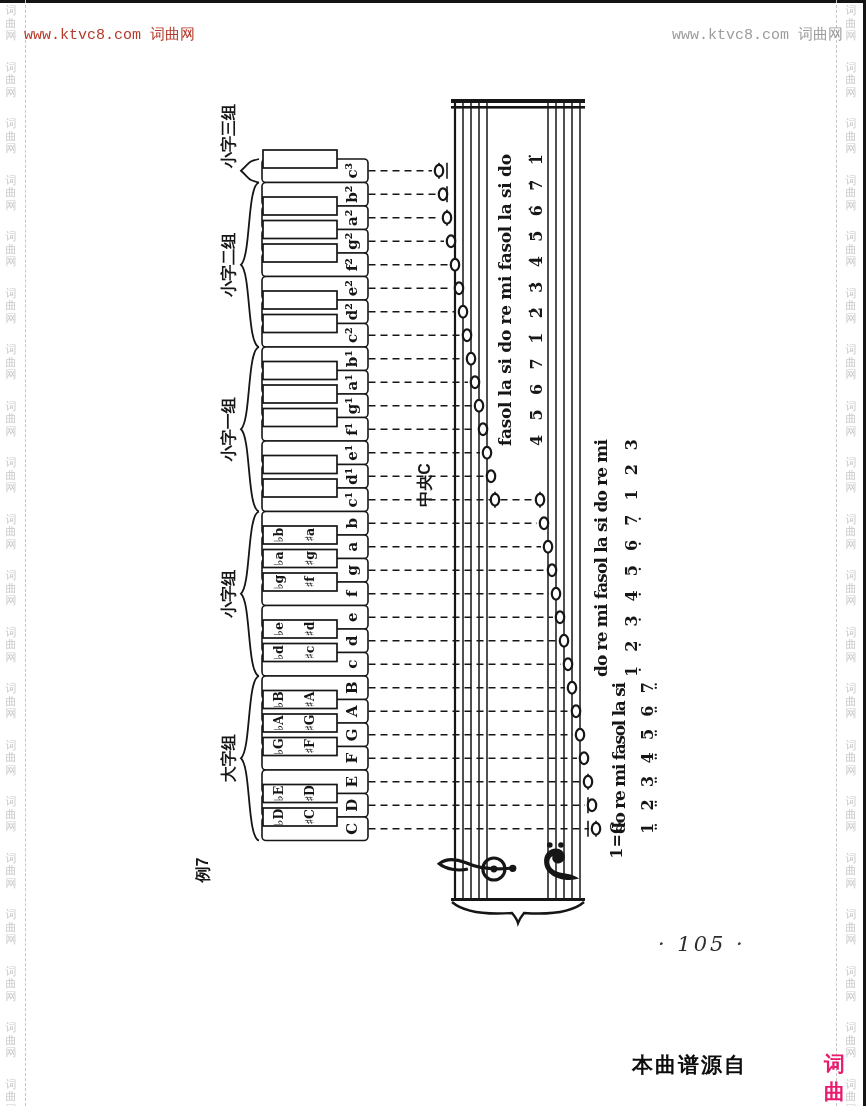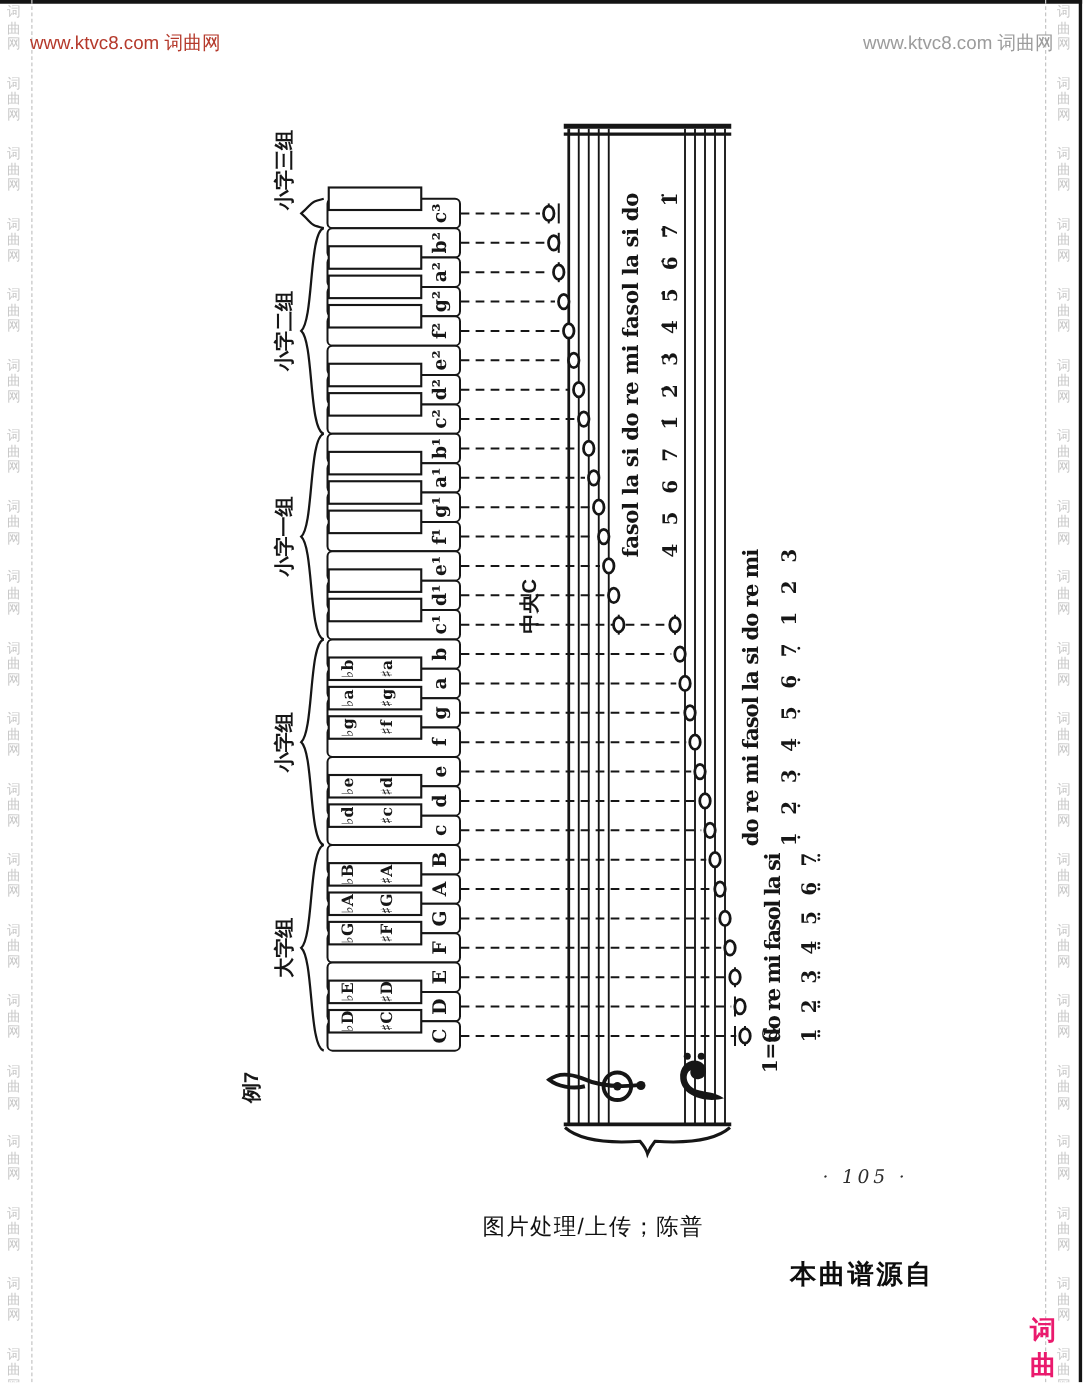--- a/index.html
+++ b/index.html
@@ -7,29 +7,29 @@
         font-family:"Liberation Sans","DejaVu Sans",sans-serif;}
   .edge-top{position:absolute;left:0;top:0;width:866px;height:3px;background:#141414;}
   .edge-right{position:absolute;left:863px;top:0;width:3px;height:1106px;background:#141414;}
   .wm-line{position:absolute;top:0;height:1106px;width:0;border-left:1px dashed #c6c6c6;}
   .wm-line-left{left:25px;}
   .wm-line-right{left:836px;}
   .wm-col{position:absolute;top:4px;width:16px;text-align:center;}
   .wm-col-left{left:3px;}
   .wm-col-right{left:843px;}
   .wm-group{font-size:11px;line-height:12.5px;margin-bottom:19px;}
-  .header{position:absolute;top:25px;font-family:Liberation Sans, sans-serif;
+  .header{position:absolute;top:25px;font-family:Liberation Mono, monospace;
           font-size:15px;text-decoration:none;white-space:nowrap;}
   .header-left{left:24px;}
   .header-right{right:23px;}
   #diagram{position:absolute;left:0;top:0;width:866px;height:1106px;}
   .page-number{position:absolute;left:658px;top:932px;font-family:"DejaVu Serif","Liberation Serif",serif;
-               font-style:italic;font-size:15px;color:#2e2e2e;letter-spacing:3px;}
+               font-style:italic;font-size:21px;color:#2e2e2e;letter-spacing:3px;}
   .credit{position:absolute;left:386px;top:969px;font-size:18px;color:#101010;letter-spacing:1px;}
-  .footer-source{position:absolute;left:632px;top:1005px;font-size:21px;font-weight:bold;color:#0d0d0d;letter-spacing:2px;}
+  .footer-source{position:absolute;left:632px;top:1051px;font-size:21px;font-weight:bold;color:#0d0d0d;letter-spacing:2px;}
   .footer-brand{position:absolute;left:776px;top:1050px;font-size:21px;font-weight:bold;text-decoration:none;letter-spacing:1px;margin-left:48px;}
 </style>
 </head>
 <body>
 
 <div class="page">
   <div class="edge-top"></div>
   <div class="edge-right"></div>
   <div class="wm-line wm-line-left"></div>
   <div class="wm-line wm-line-right"></div>
@@ -450,16 +450,15 @@
       <text transform="translate(505,300) rotate(-90)" text-anchor="middle" dominant-baseline="central" font-size="17" font-weight="bold" font-family="&quot;DejaVu Serif&quot;,&quot;Liberation Serif&quot;,serif" fill="#161616" textLength="292" lengthAdjust="spacing">fasol la si do re mi fasol la si do</text>
       <text transform="translate(536,300) rotate(-90)" text-anchor="middle" dominant-baseline="central" font-size="16" font-weight="bold" font-family="&quot;DejaVu Serif&quot;,&quot;Liberation Serif&quot;,serif" fill="#161616" textLength="292" lengthAdjust="spacing">4 5 6 7 1̇ 2̇ 3̇ 4̇ 5̇ 6̇ 7̇ 1̈</text>
       <text transform="translate(601,558) rotate(-90)" text-anchor="middle" dominant-baseline="central" font-size="17" font-weight="bold" font-family="&quot;DejaVu Serif&quot;,&quot;Liberation Serif&quot;,serif" fill="#161616" textLength="238" lengthAdjust="spacing">do re mi fasol la si do re mi</text>
       <text transform="translate(631,558) rotate(-90)" text-anchor="middle" dominant-baseline="central" font-size="16" font-weight="bold" font-family="&quot;DejaVu Serif&quot;,&quot;Liberation Serif&quot;,serif" fill="#161616" textLength="238" lengthAdjust="spacing">1̣ 2̣ 3̣ 4̣ 5̣ 6̣ 7̣ 1 2 3</text>
       <text transform="translate(619,758) rotate(-90)" text-anchor="middle" dominant-baseline="central" font-size="17" font-weight="bold" font-family="&quot;DejaVu Serif&quot;,&quot;Liberation Serif&quot;,serif" fill="#161616" textLength="152" lengthAdjust="spacing">do re mi fasol la si</text>
       <text transform="translate(647,758) rotate(-90)" text-anchor="middle" dominant-baseline="central" font-size="16" font-weight="bold" font-family="&quot;DejaVu Serif&quot;,&quot;Liberation Serif&quot;,serif" fill="#161616" textLength="152" lengthAdjust="spacing">1̤ 2̤ 3̤ 4̤ 5̤ 6̤ 7̤</text>
       <text transform="translate(616,840) rotate(-90)" text-anchor="middle" dominant-baseline="central" font-size="16" font-weight="bold" font-family="&quot;DejaVu Serif&quot;,&quot;Liberation Serif&quot;,serif" fill="#161616">1=C</text>
     </svg>
 
   <div class="page-number">· 105 ·</div>
-  <div class="credit">图片处理/上传；陈普</div>
   <div class="footer-source">本曲谱源自</div>
   <a class="footer-brand" style="color: rgb(234, 26, 109);">词曲网</a>
 </div>
 
 </body></html>

